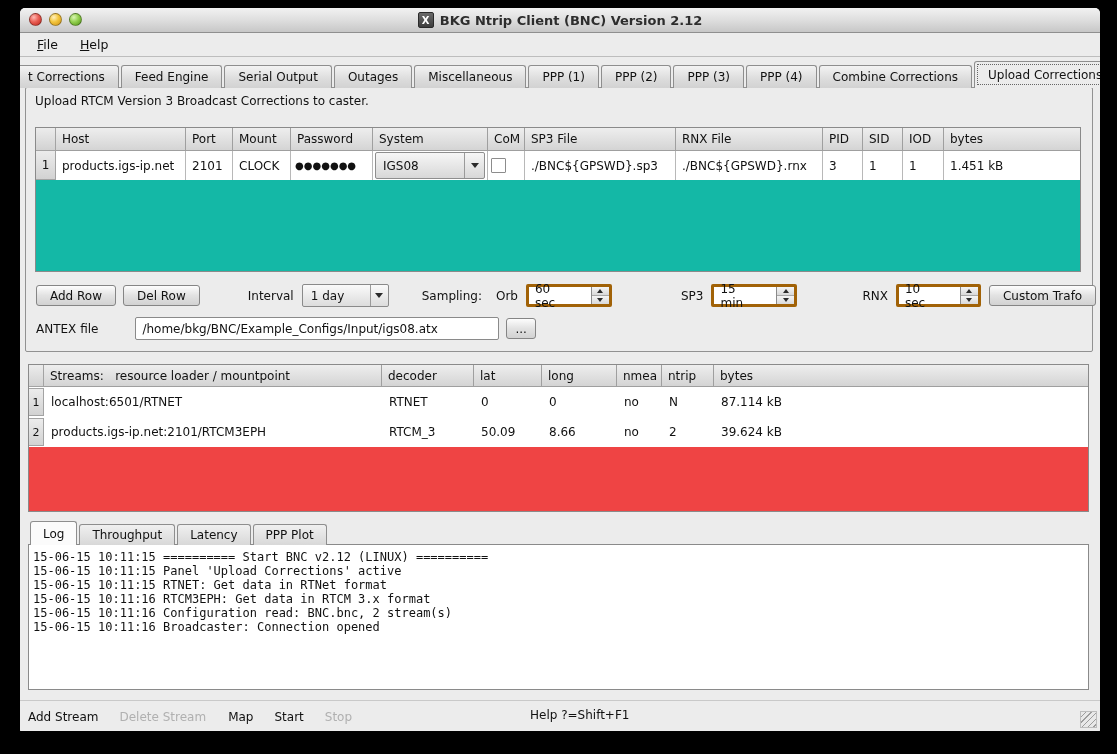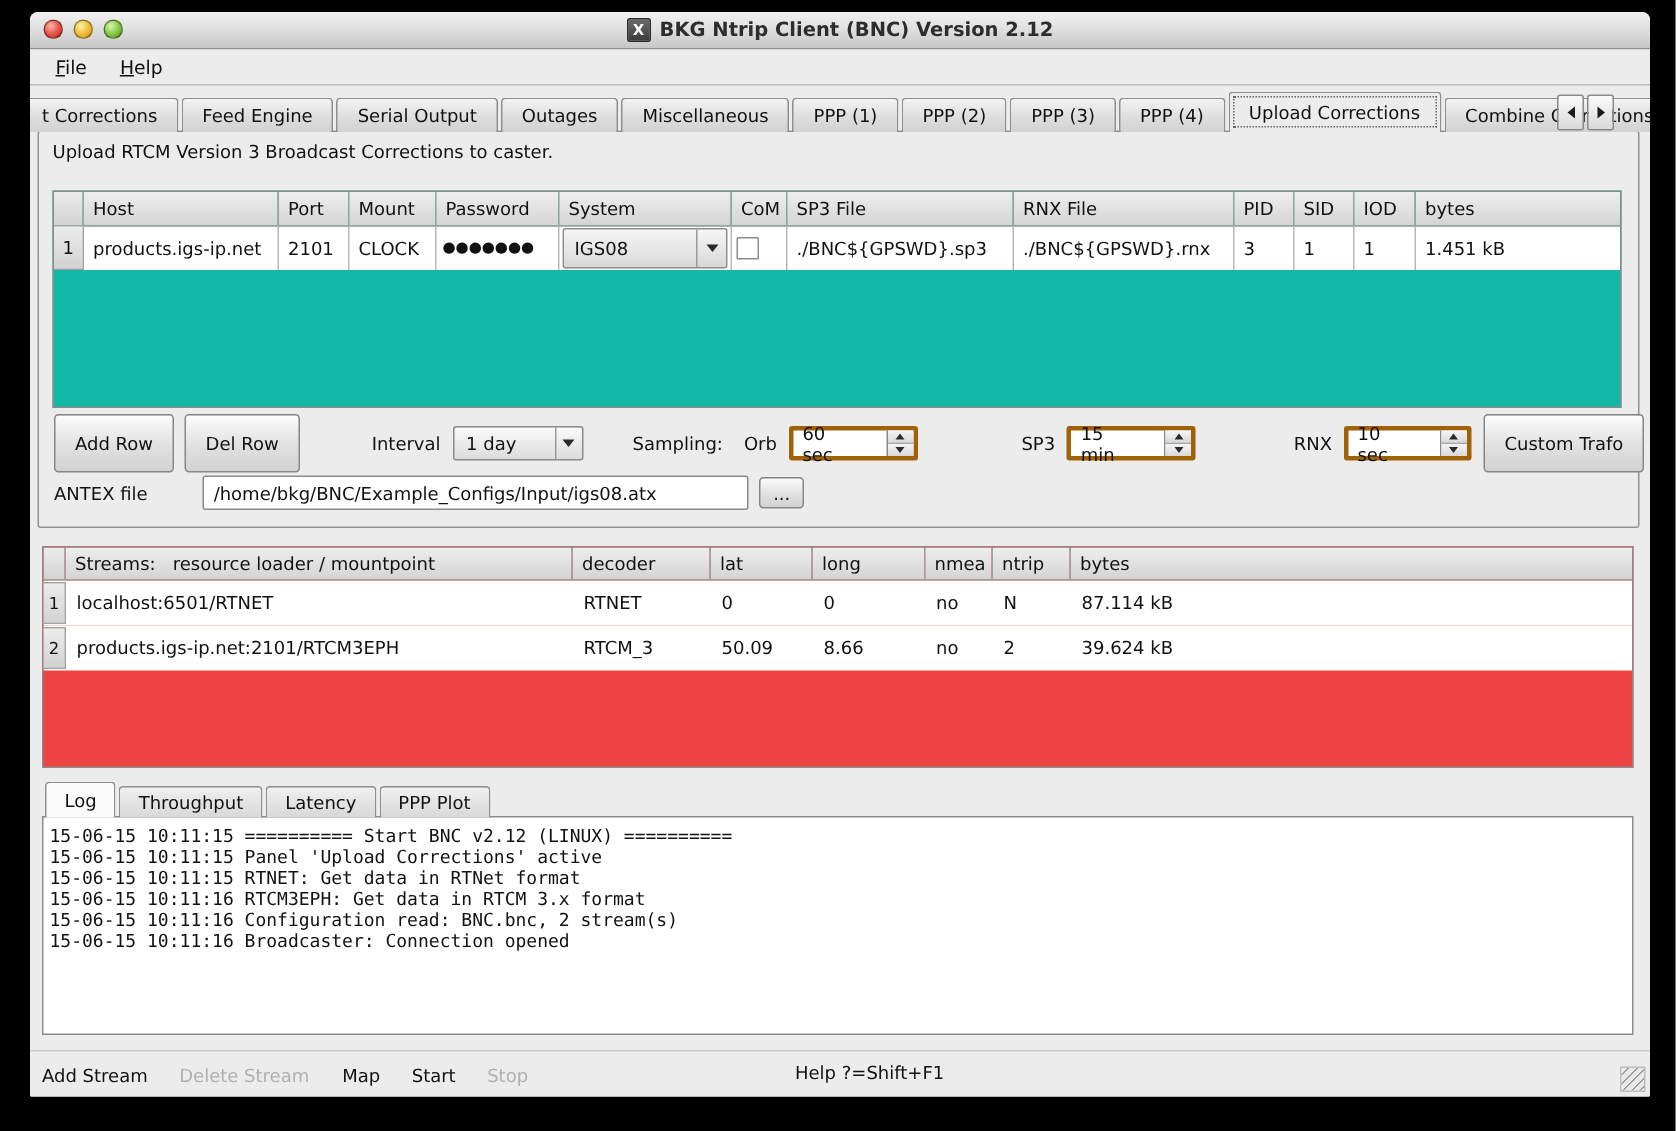--- a/index.html
+++ b/index.html
@@ -59,21 +59,21 @@
   .uc5{width:115px;}.uc6{width:37px;}.uc7{width:151px;}.uc8{width:147px;}.uc9{width:40px;}
   .uc10{width:40px;}.uc11{width:41px;}.uc12{flex:1;border-right:none;}
   .pwd{font-size:10px;letter-spacing:0px;padding-left:4px;}
   .cellcombo{display:flex;align-items:center;height:25px;margin:0 1px;flex:1;
              border:1px solid #8e8e8e;border-radius:2px;background:linear-gradient(#f6f6f6,#d8d8d8);justify-content:space-between;}
   .cellcombo .cval{flex:1;padding:0 7px;}
   .cellcombo .cbox{width:19px;align-self:stretch;border-left:1px solid #9a9a9a;display:flex;align-items:center;justify-content:center;}
   .checkbox{width:13px;height:13px;background:#fff;border:1px solid #8c8c8c;border-radius:1px;margin-left:3px;}
   
   .ctrlrow{position:absolute;left:10px;top:196px;height:23px;display:flex;align-items:center;}
-  .btn{height:39px;box-sizing:border-box;display:inline-flex;align-items:center;justify-content:center;
+  .btn{height:21px;box-sizing:border-box;display:inline-flex;align-items:center;justify-content:center;
        padding:5px 13px;background:linear-gradient(#fdfdfd,#e2e2e2 50%,#d2d2d2);border:1px solid #858585;
        border-radius:3px;white-space:nowrap;}
   .combo{display:flex;align-items:center;height:23px;box-sizing:border-box;border:1px solid #8a8a8a;
          border-radius:2px;background:linear-gradient(#fafafa,#dcdcdc);}
   .combo .cval{flex:1;padding:0 8px;}
   .combo .cbox{width:17px;align-self:stretch;border-left:1px solid #9a9a9a;display:flex;align-items:center;justify-content:center;}
   .spin{display:flex;height:23px;box-sizing:border-box;border:3px solid #a16207;border-radius:2px;background:#fff;gap:20px;}
   .spin .sval{flex:1;display:flex;align-items:center;padding:0 6px;}
   .spin .sarrows{width:17px;border-left:1px solid #8a8a8a;display:flex;flex-direction:column;}
   .spin .sbtn{flex:1;background:linear-gradient(#f5f5f5,#d9d9d9);display:flex;align-items:center;justify-content:center;}
@@ -136,22 +136,22 @@
   <div class="tabbar">
     <div class="tab">t Corrections</div>
     <div class="tab">Feed Engine</div>
     <div class="tab">Serial Output</div>
     <div class="tab">Outages</div>
     <div class="tab">Miscellaneous</div>
     <div class="tab">PPP (1)</div>
     <div class="tab">PPP (2)</div>
     <div class="tab">PPP (3)</div>
     <div class="tab">PPP (4)</div>
+    <div class="tab">Combine Corrections</div>
     <div class="tab selected">Upload Corrections</div>
-    <div class="tab">Combine Corrections</div>
     <div class="tabscroll">
       <div class="scrollbtn">
           <span class="arr-left"></span>
         </div>
       <div class="scrollbtn">
           <span class="arr-right"></span>
         </div>
     </div>
   </div>
 

